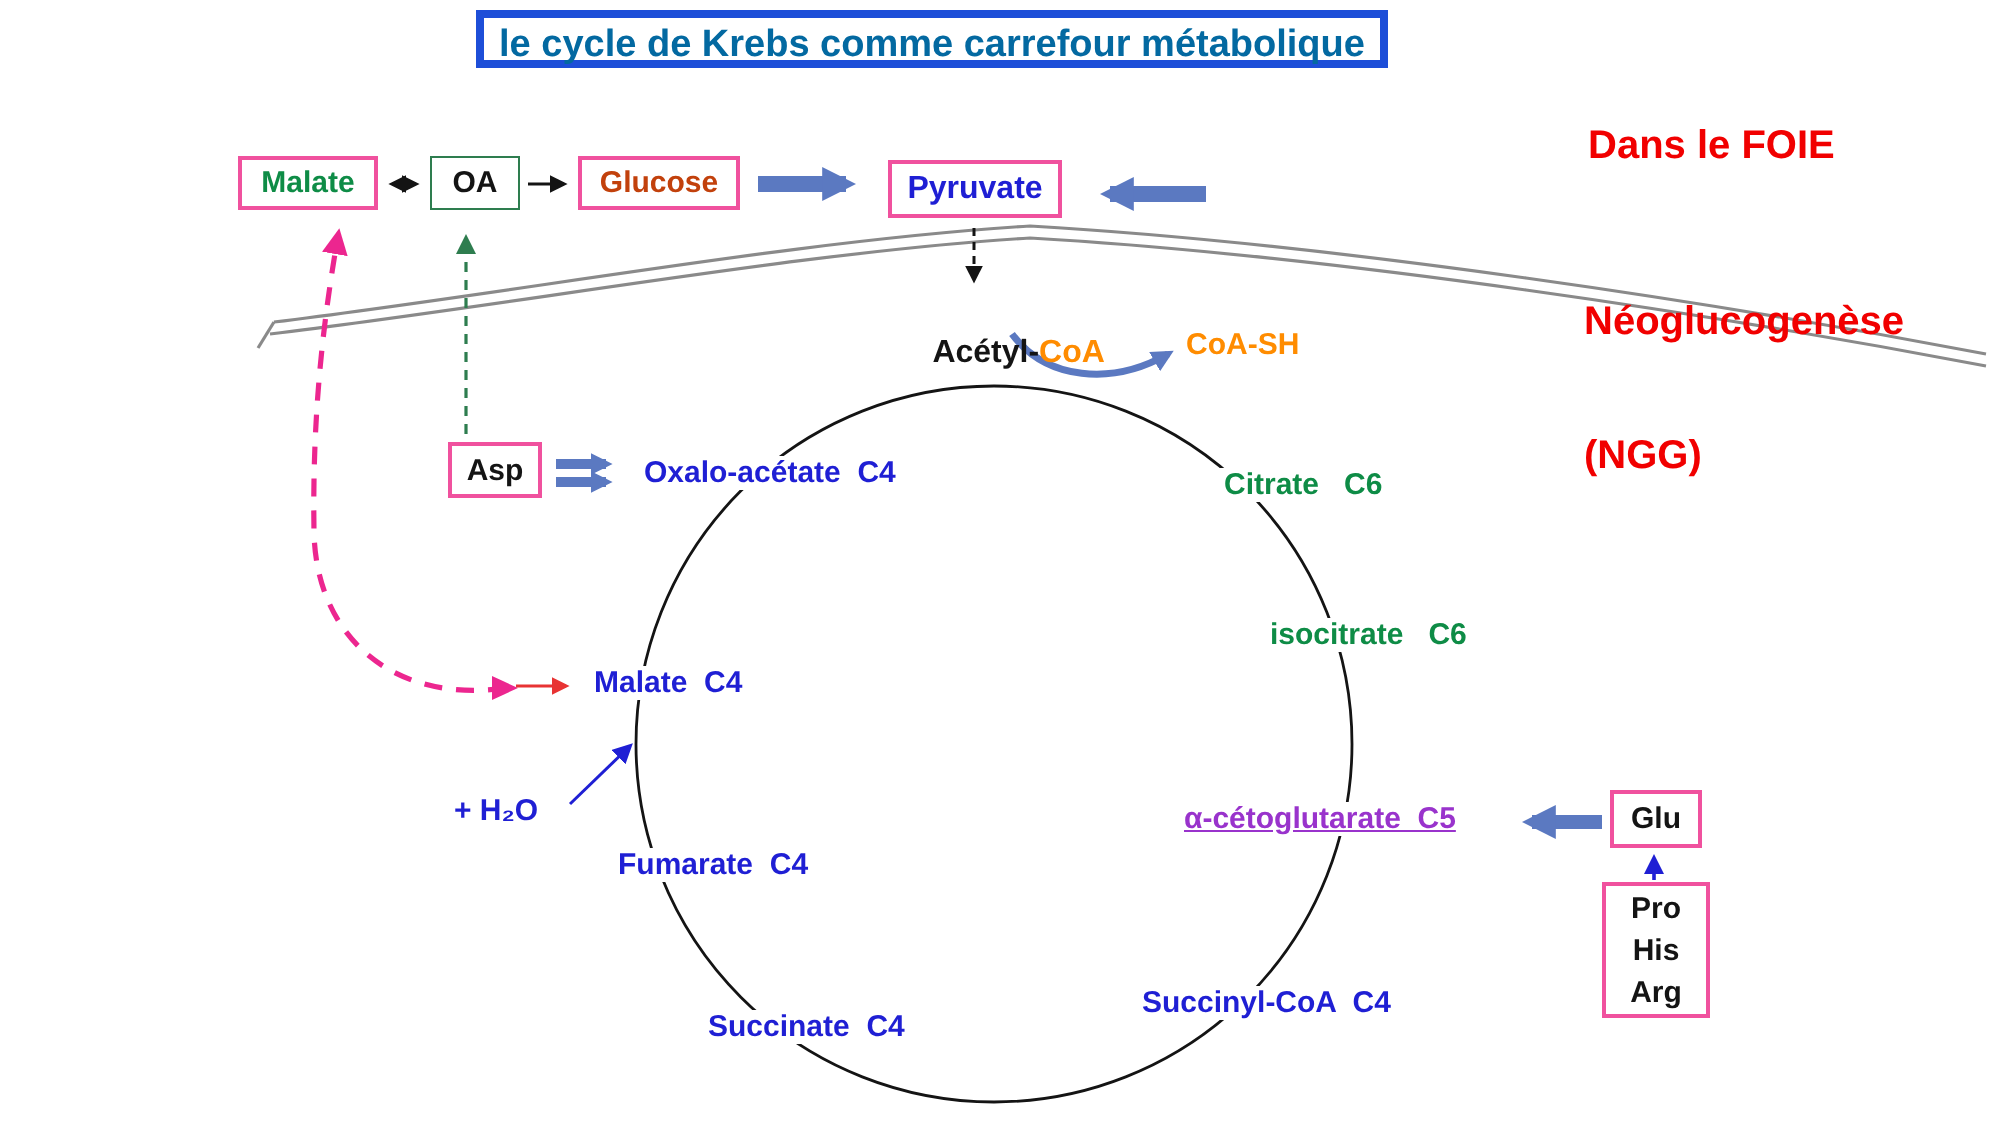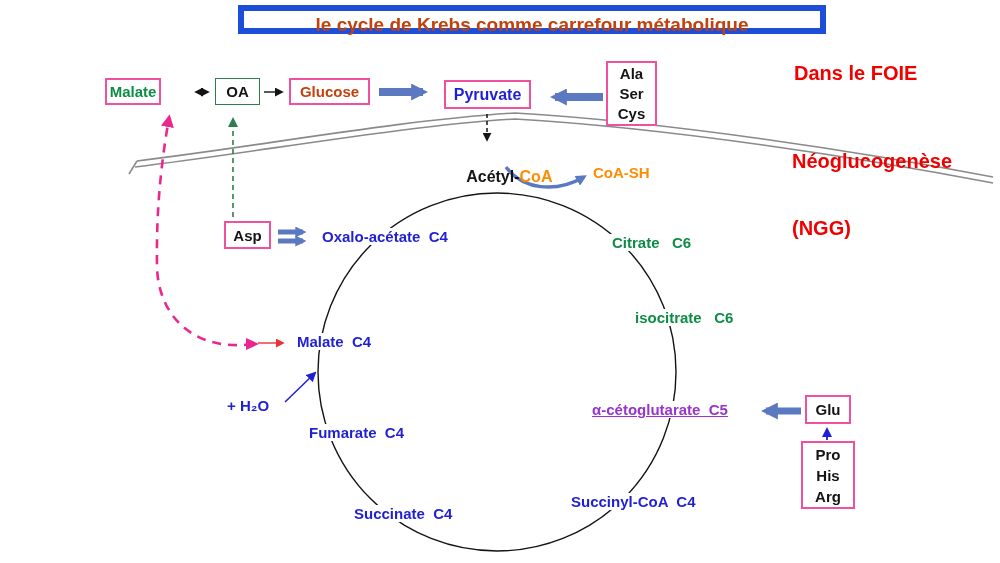--- a/index.html
+++ b/index.html
@@ -6,22 +6,22 @@
   body { background:#fff; }
   .stage { position:relative; width:1000px; height:563px; background:#fff;
            font-family:"Liberation Sans", sans-serif; overflow:hidden; }
   svg.layer { position:absolute; left:0; top:0; z-index:1; }
   .box { position:absolute; background:#fff; border:2px solid #f0519e;
          display:flex; align-items:center; justify-content:center;
          font-weight:bold; font-size:15px; color:#141414; white-space:pre; z-index:3; }
   .box.col { flex-direction:column; line-height:20px; }
   .lbl { position:absolute; font-weight:bold; font-size:15px; white-space:pre; z-index:2; }
   .mask { background:#fff; padding:0 3px; }
-  .title { position:absolute; left:238px; top:5px; width:588px; height:29px;
-           border:6px solid #1d4ed8; background:#fff; color:#c2410c;
+  .title { position:absolute; left:238px; top:5px; width:456px; height:29px;
+           border:4px solid #1d4ed8; background:#fff; color:#0369a1;
            font-size:19px; font-weight:bold; text-align:center; line-height:27px; z-index:3; }
   .red { color:#f10000; font-size:20px; }
   .blue { color:#1f1fd4; }
   .greenTxt { color:#0e8c46; }
   .tealTxt { color:#c2410c; }
   .orange { color:#ff8c00; }
   .purple { color:#9933cc; }
 </style>
 </head>
 <body>
@@ -77,29 +77,24 @@
     <path d="M 253 344 C 196 352 158 318 157 266 C 156 206 162 158 169 118" fill="none" stroke="#ec268f" stroke-width="2.6" stroke-dasharray="9 7" marker-end="url(#ahPink)"></path>
     <polygon points="246,338 259,344 246,350" fill="#ec268f"></polygon>
     <line x1="258" y1="343" x2="283" y2="343" stroke="#e83333" stroke-width="1.4" marker-end="url(#ahRed)"></line>
 
     <line x1="285" y1="402" x2="315" y2="373" stroke="#1f1fd4" stroke-width="1.5" marker-end="url(#ahBlue)"></line>
     <line x1="827" y1="440" x2="827" y2="429" stroke="#1f1fd4" stroke-width="1.8" marker-end="url(#ahBlue)"></line>
   </svg>
 
   <div class="title">le cycle de Krebs comme carrefour métabolique</div>
 
-  <div class="box" style="left:105px;top:78px;width:56px;height:27px;color:#0e8c46;">Malate</div>
+  <div class="box" style="left:119px;top:78px;width:70px;height:27px;color:#0e8c46;">Malate</div>
   <div class="box" style="left:215px;top:78px;width:45px;height:27px;border:1.5px solid #2e7d4f;">OA</div>
   <div class="box tealTxt" style="left:289px;top:78px;width:81px;height:27px;">Glucose</div>
   <div class="box blue" style="left:444px;top:80px;width:87px;height:29px;font-size:16px;">Pyruvate</div>
-  <div class="box col" style="left:606px;top:61px;width:51px;height:65px;">
-    <div>Ala</div>
-    <div>Ser</div>
-    <div>Cys</div>
-  </div>
 
   <div class="lbl red" style="left:794px;top:62px;">Dans le FOIE</div>
   <div class="lbl red" style="left:792px;top:150px;">Néoglucogenèse</div>
   <div class="lbl red" style="left:792px;top:177px;margin-top:40px;">(NGG)</div>
 
   <div class="lbl" style="left:449px;top:150px;font-size:16px;">
     <span style="color:#141414;">Acétyl-</span><span class="orange">CoA</span>
   </div>
   <div class="lbl orange" style="left:593px;top:164px;">CoA-SH</div>
 

